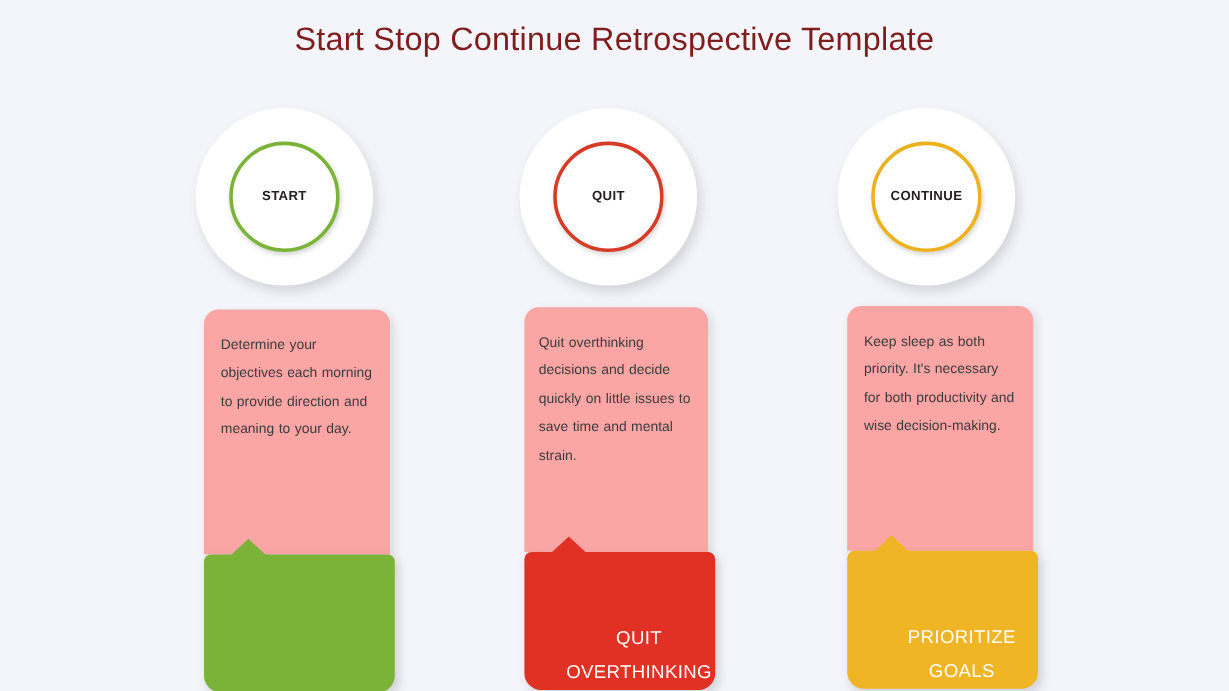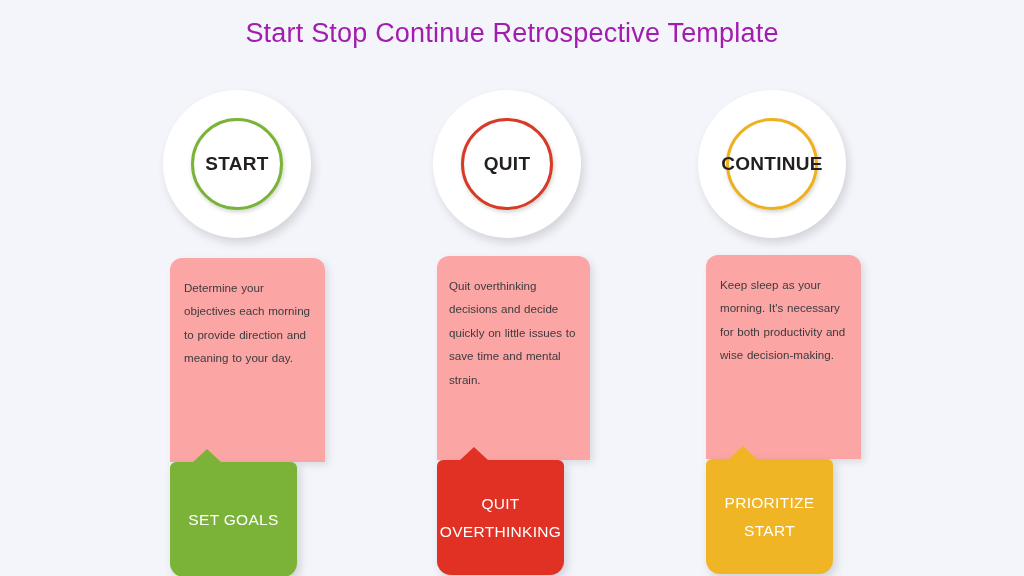--- a/index.html
+++ b/index.html
@@ -17,21 +17,21 @@
 
   
   #page-title {
     position: absolute;
     top: 16px;
     left: 0;
     width: 1024px;
     text-align: center;
     font-size: 27px;
     font-weight: 400;
-    color: #a21caf;
+    color: #7f1d1d;
     letter-spacing: 0.2px;
     line-height: 34px;
   }
 
   
   .column {
     position: absolute;
     top: 88px;
     width: 200px;
     height: 470px;
@@ -59,21 +59,21 @@
     height: 92px;
     border-radius: 50%;
     box-sizing: border-box;
     border: 3px solid #7ab338;
     display: flex;
     align-items: center;
     justify-content: center;
     box-shadow: 1px 2px 4px rgba(70, 80, 60, 0.25);
   }
   .circle-label {
-    font-size: 19px;
+    font-size: 11px;
     font-weight: bold;
     color: #231f20;
     letter-spacing: 0.3px;
     white-space: nowrap;
   }
   #ring-start    { border-color: #7ab338; }
   #ring-stop     { border-color: #d63b27; }
   #ring-continue { border-color: #edb11f; }
 
   
@@ -100,23 +100,24 @@
   
   .banner {
     position: absolute;
     top: 374px;
     left: 34px;
     width: 127px;
     height: 115px;
     border-radius: 6px 6px 14px 14px;
     box-shadow: 3px 4px 8px rgba(80, 84, 100, 0.22);
     display: flex;
-    align-items: center;
+    align-items: flex-end;
     justify-content: center;
     text-align: center;
+    padding-left: 32px;
   }
   .banner-notch {
     position: absolute;
     top: -13px;
     left: 22px;
     width: 0;
     height: 0;
     border-left: 15px solid transparent;
     border-right: 15px solid transparent;
     border-bottom: 14px solid currentColor;
@@ -155,21 +156,20 @@
       <span class="circle-label">START</span>
     </div>
   </div>
 
   <div class="info-card" id="card-start">
     <p class="info-text">Determine your objectives each morning to provide direction and meaning to your day.</p>
   </div>
 
   <div class="banner" id="banner-start">
     <span class="banner-notch"></span>
-    <span class="banner-label">SET GOALS</span>
   </div>
 
 </div>
 
 <div class="column" id="column-stop">
 
   <div class="circle-badge" id="circle-stop">
     <div class="circle-ring" id="ring-stop">
       <span class="circle-label">QUIT</span>
     </div>
@@ -188,21 +188,21 @@
 
 <div class="column" id="column-continue">
 
   <div class="circle-badge" id="circle-continue">
     <div class="circle-ring" id="ring-continue">
       <span class="circle-label">CONTINUE</span>
     </div>
   </div>
 
   <div class="info-card" id="card-continue">
-    <p class="info-text">Keep sleep as your morning. It's necessary for both productivity and wise decision-making.</p>
+    <p class="info-text">Keep sleep as both priority. It's necessary for both productivity and wise decision-making.</p>
   </div>
 
   <div class="banner" id="banner-continue">
     <span class="banner-notch"></span>
-    <span class="banner-label">PRIORITIZE START</span>
+    <span class="banner-label">PRIORITIZE GOALS</span>
   </div>
 
 </div>
 
 </body></html>

